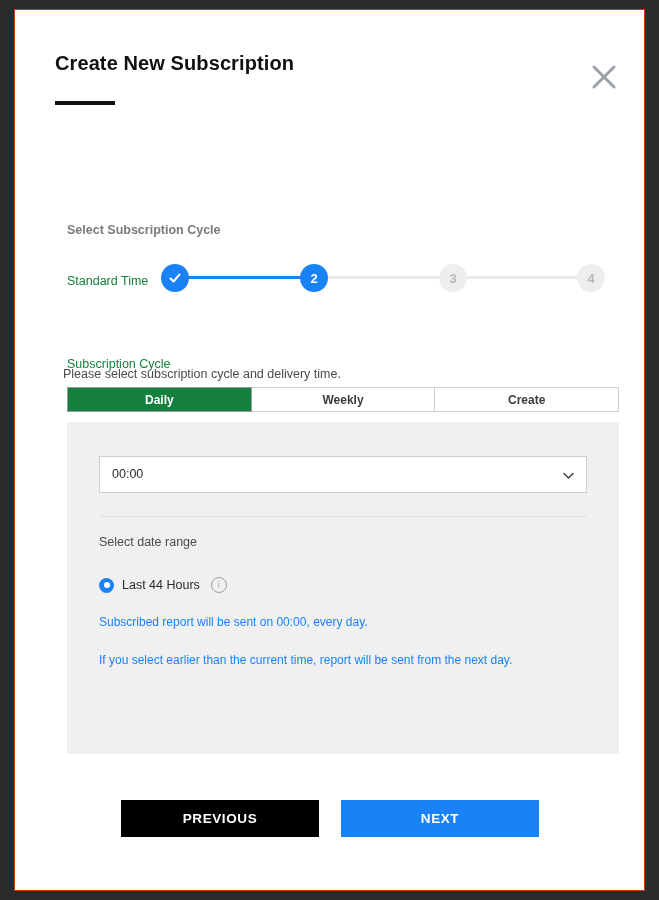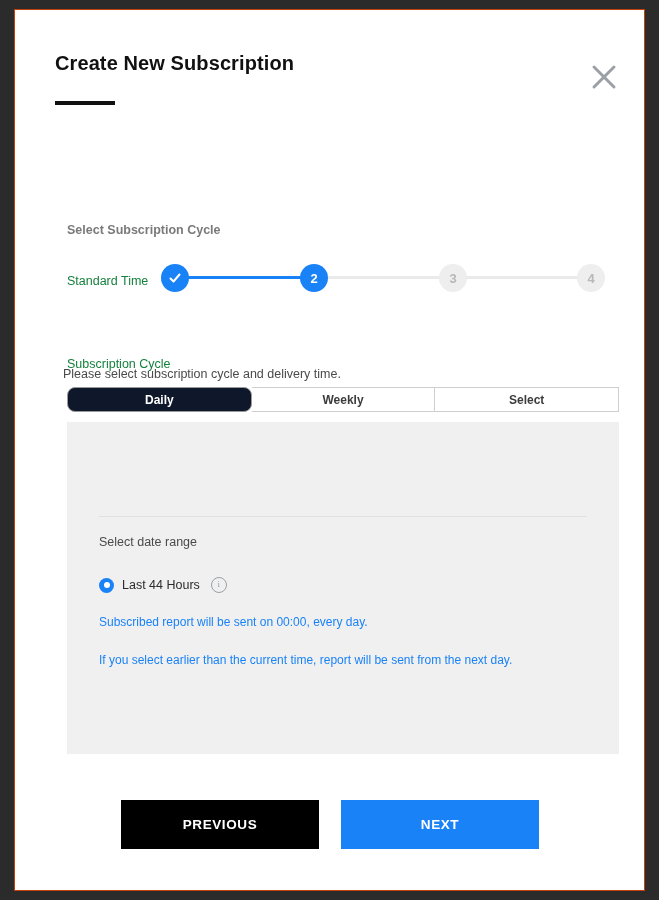--- a/index.html
+++ b/index.html
@@ -203,24 +203,23 @@
     font-size: 12px;
     font-weight: bold;
     display: flex;
     align-items: center;
     justify-content: center;
     box-sizing: border-box;
     cursor: pointer;
   }
   .tab:first-child { border-left: 1px solid #cfcfcf; }
   .tab.active {
-    background: #0f172a;
+    background: #15803d;
     color: #ffffff;
     border-color: #9a9a9a;
-    border-radius: 8px;
   }
 
   
   .panel {
     position: absolute;
     left: 52px;
     top: 412px;
     width: 552px;
     height: 332px;
     background: #f0f0f0;
@@ -312,21 +311,21 @@
   }
   .note-1 { top: 191px; }
   .note-2 { top: 229px; }
   .note-3 { top: 267px; }
 
   
   .btn {
     position: absolute;
     top: 790px;
     width: 198px;
-    height: 49px;
+    height: 37px;
     border: none;
     font-size: 13.5px;
     font-weight: bold;
     letter-spacing: 0.6px;
     color: #ffffff;
     cursor: pointer;
     font-family: "Liberation Sans", sans-serif;
   }
   .btn-prev {
     left: 106px;
@@ -374,24 +373,32 @@
 
     <div class="field-label label-standard-time">Standard Time</div>
 
 
     <div class="field-label label-cycle">Subscription Cycle</div>
     <div class="helper-text">Please select subscription cycle and delivery time.</div>
 
     <div class="tabs">
       <div class="tab active">Daily</div>
       <div class="tab">Weekly</div>
-      <div class="tab">Select</div>
+      <div class="tab">Create</div>
     </div>
 
     <div class="panel">
+      <div class="time-select">
+        <span class="sel-text">00:00</span>
+        <span class="chev">
+          <svg width="13" height="13" viewBox="0 0 13 13" fill="none" stroke="currentColor" stroke-width="1.6" stroke-linecap="round" stroke-linejoin="round">
+            <polyline points="2,4.5 6.5,9 11,4.5"></polyline>
+          </svg>
+        </span>
+      </div>
 
       <div class="divider"></div>
 
       <div class="date-range-label">Select date range</div>
 
       <div class="radio-row">
         <span class="radio"></span>
         <span class="radio-label">Last 44 Hours</span>
         <span class="info-icon">i</span>
       </div>

